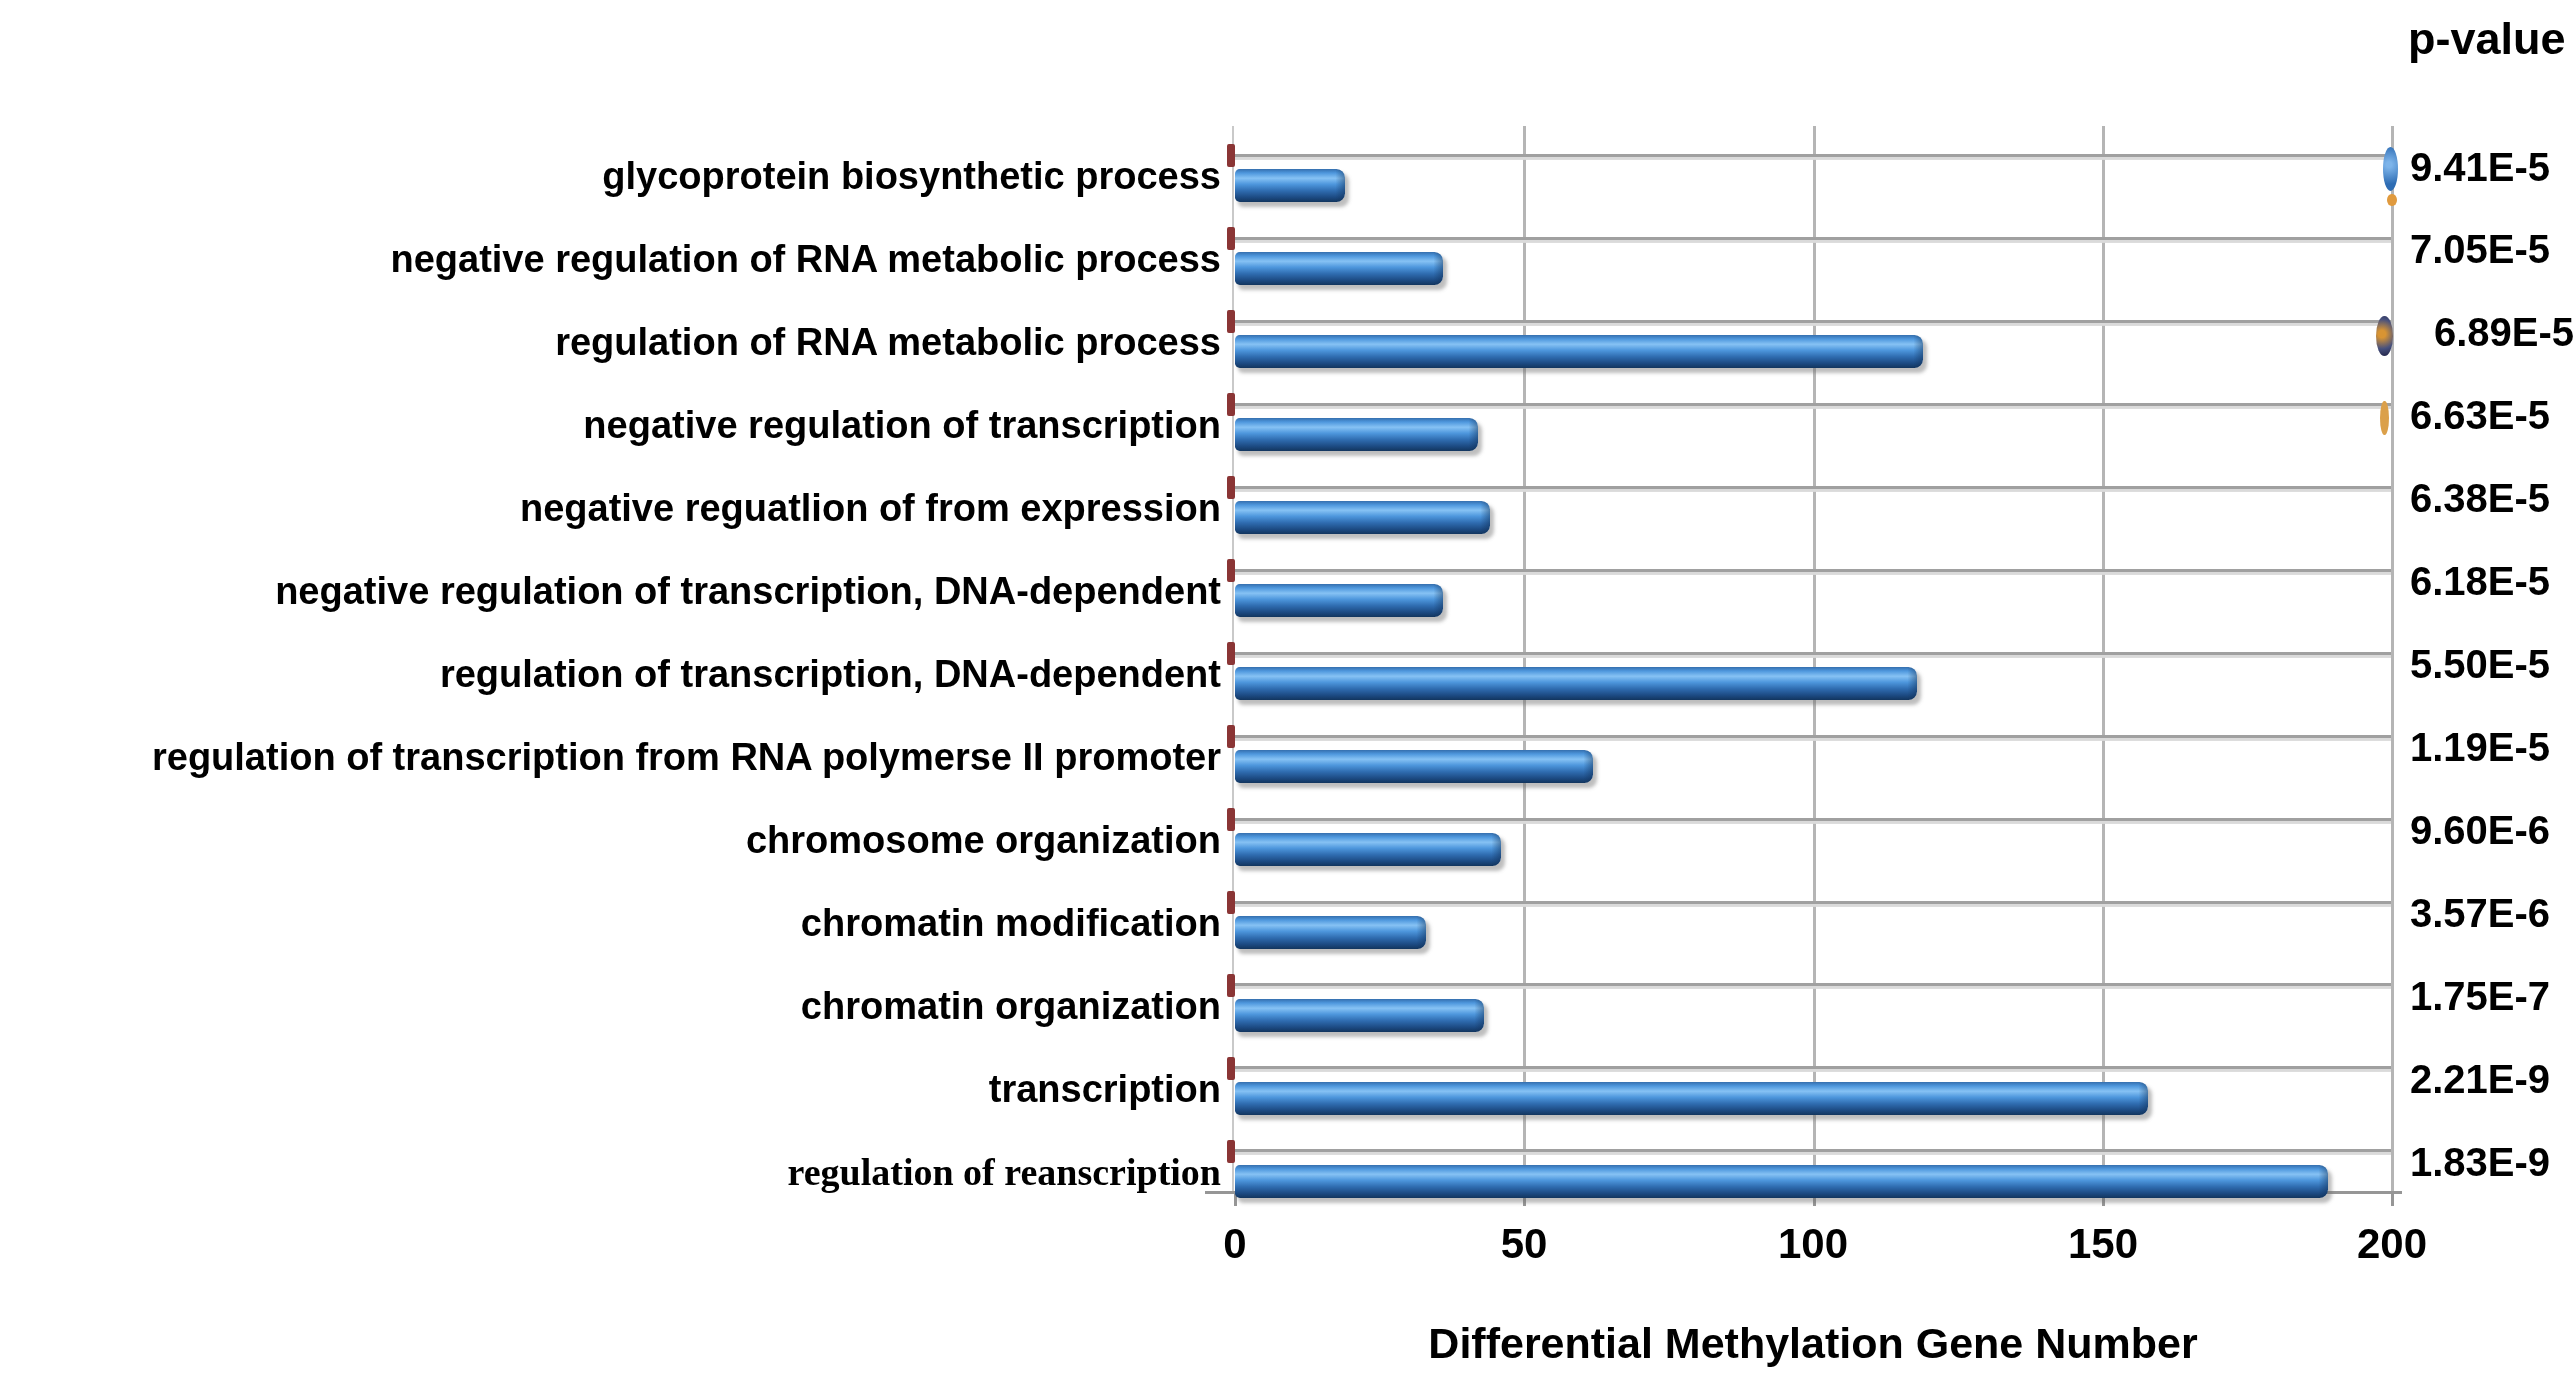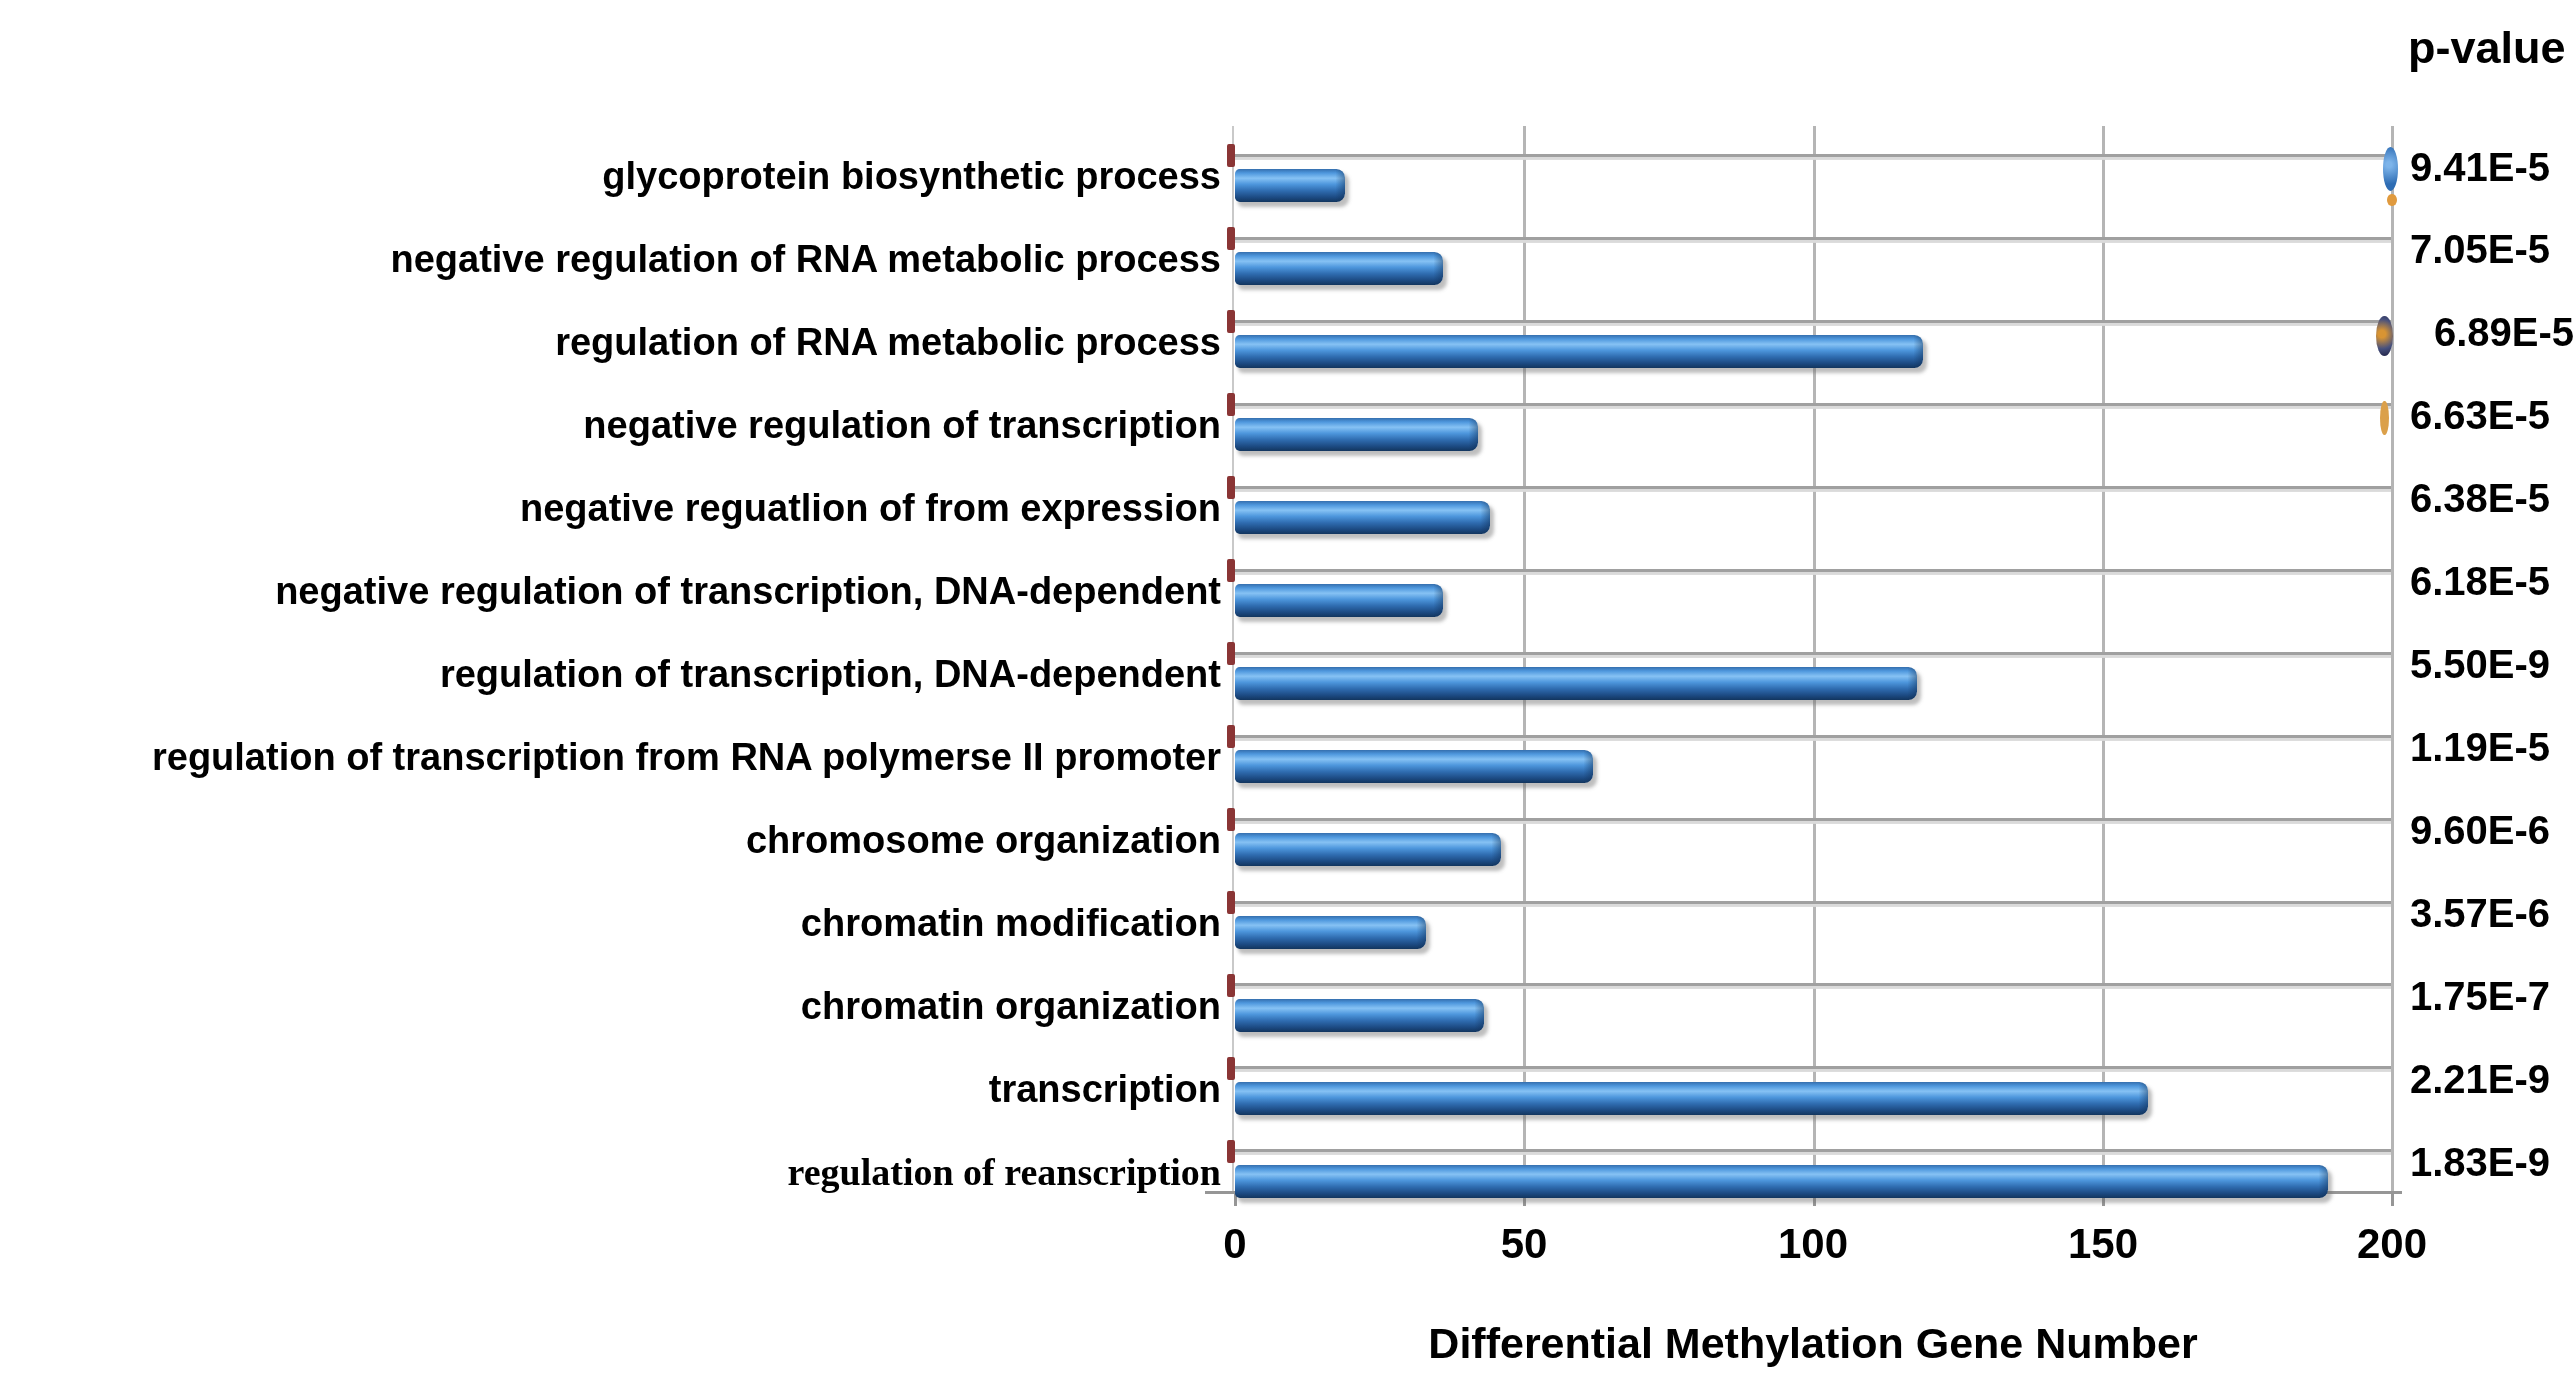--- a/index.html
+++ b/index.html
@@ -8,21 +8,21 @@
     width: 2576px;
     height: 1395px;
     background: #ffffff;
     overflow: hidden;
     font-family: "Liberation Sans", sans-serif;
     color: #000;
   }
   .pv-header {
     position: absolute;
     left: 2408px;
-    top: 22px;
+    top: 13px;
     font-size: 45px;
     font-weight: bold;
     white-space: nowrap;
   }
   .row-label {
     position: absolute;
     right: 1355px;              
     font-size: 38px;
     font-weight: bold;
     line-height: 53px;
@@ -176,21 +176,21 @@
       <div class="pv-label" style="top: 474px;">6.38E-5</div>
       <div class="row-gridline" style="top: 569px;"></div>
       <div class="red-tick" style="top: 559px;"></div>
       <div class="bar" title="negative regulation of transcription, DNA-dependent" style="top: 584px; width: 208px;"></div>
       <div class="row-label" style="top: 565px; margin-left: 36px;">negative regulation of transcription, DNA-dependent</div>
       <div class="pv-label" style="top: 557px;">6.18E-5</div>
       <div class="row-gridline" style="top: 652px;"></div>
       <div class="red-tick" style="top: 642px;"></div>
       <div class="bar" title="regulation of transcription, DNA-dependent" style="top: 667px; width: 682px;"></div>
       <div class="row-label" style="top: 648px;">regulation of transcription, DNA-dependent</div>
-      <div class="pv-label" style="top: 640px;">5.50E-9</div>
+      <div class="pv-label" style="top: 640px;">5.50E-5</div>
       <div class="row-gridline" style="top: 735px;"></div>
       <div class="red-tick" style="top: 725px;"></div>
       <div class="bar" title="regulation of transcription from RNA polymerse II promoter" style="top: 750px; width: 358px;"></div>
       <div class="row-label" style="top: 731px;">regulation of transcription from RNA polymerse II promoter</div>
       <div class="pv-label" style="top: 723px;">1.19E-5</div>
       <div class="row-gridline" style="top: 818px;"></div>
       <div class="red-tick" style="top: 808px;"></div>
       <div class="bar" title="chromosome organization" style="top: 833px; width: 266px;"></div>
       <div class="row-label" style="top: 814px;">chromosome organization</div>
       <div class="pv-label" style="top: 806px;">9.60E-6</div>

